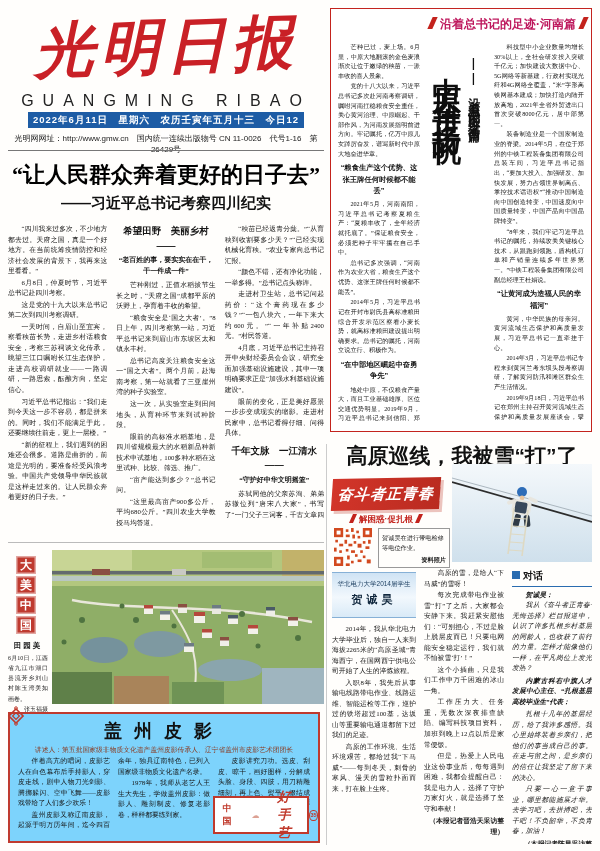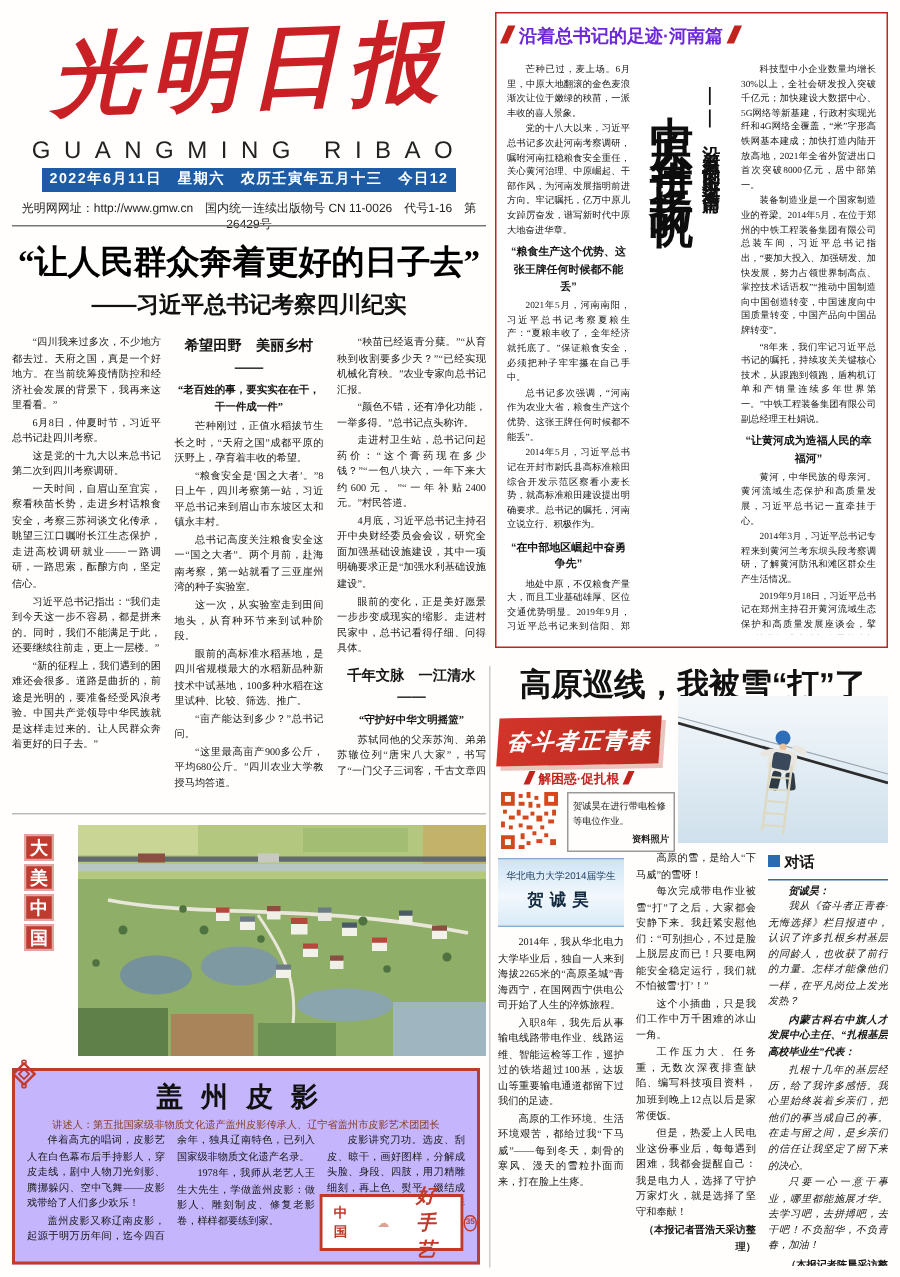--- a/index.html
+++ b/index.html
@@ -39,39 +39,39 @@
   .dm-char{width:20px;height:18px;background:#bf3a2f;color:#fff;font-size:12px;font-weight:bold;
         text-align:center;line-height:18px;margin-bottom:2px;
         box-shadow:inset 0 0 0 1.5px rgba(255,255,255,.55);font-family:"Liberation Serif",serif;}
   .dm-caption{position:absolute;left:0;top:92px;width:40px;font-size:6px;line-height:1.7;
         font-family:"Liberation Serif",serif;color:#222;text-align:justify;}
   .dm-cap-title{font-weight:bold;font-size:7.5px;text-align:center;letter-spacing:2px;}
   .dm-credit{text-align:right;}
   .dm-photo{position:absolute;left:44px;top:2px;width:272px;height:154px;}
   
   .gz{position:absolute;left:8px;top:712px;width:312px;height:131px;border:2.5px solid #bf3a2f;
-        background:#c4b5fd;box-sizing:border-box;}
+        background:#7dd3fc;box-sizing:border-box;}
   .gz-knot{position:absolute;left:-4px;top:-8px;}
   .gz-title{margin-top:5px;text-align:center;font-size:18px;font-weight:bold;letter-spacing:12px;
         font-family:"Liberation Serif",serif;}
   .gz-sub{text-align:center;font-size:6.8px;color:#8a3b22;margin-top:2px;}
   .gz-cols{position:absolute;left:8px;right:8px;top:42px;bottom:5px;columns:3;column-gap:8px;
         column-fill:auto;overflow:hidden;}
   .gz-seal{position:absolute;right:9px;bottom:7px;width:92px;height:34px;border:2px solid #c0392b;
         background:#fff;display:flex;align-items:center;justify-content:center;gap:18px;}
   .gz-seal-cn{color:#c0392b;font-weight:bold;font-size:9px;letter-spacing:2px;}
   .gz-seal-art{color:#c0392b;font-weight:bold;font-style:italic;font-size:13px;
         font-family:"Liberation Serif",serif;letter-spacing:1px;}
   .gz-seal-num{display:inline-block;width:9px;height:9px;border:1px solid #c0392b;border-radius:50%;
         color:#c0392b;font-size:5.5px;line-height:9px;text-align:center;font-weight:bold;}
   .gz-seal-cloud{color:#dca193;font-size:8px;}
   
   .hn{position:absolute;left:330px;top:8px;width:262px;height:424px;border:1.5px solid #c3231d;
         background:#fff;box-sizing:border-box;}
-  .hn-tag{margin-top:7px;text-align:left;font-size:12px;font-weight:bold;color:#6d28d9;}
+  .hn-tag{margin-top:7px;text-align:right;font-size:12px;font-weight:bold;color:#be185d;}
   .slash{display:inline-block;width:5px;height:12px;background:#c3231d;transform:skewX(-24deg);
         margin:0 5px -1px 5px;}
   .hn-body{position:absolute;left:7px;right:7px;top:33px;bottom:8px;display:flex;gap:5px;}
   .hn-col1{width:82px;overflow:hidden;}
   .hn-col2{flex:1;min-width:0;overflow:hidden;}
   .hn-center{width:64px;display:flex;justify-content:center;padding-top:12px;}
   .hn-big{writing-mode:vertical-rl;font-size:29px;font-weight:bold;letter-spacing:10px;line-height:1.05;
         font-family:"Liberation Serif",serif;color:#0d0d0d;}
   .hn-bigsub{writing-mode:vertical-rl;font-size:12px;font-weight:bold;letter-spacing:3px;
         margin-left:3px;margin-top:4px;}
@@ -152,20 +152,26 @@
     </div>
   <div class="rule2"></div>
 
   <div class="damei">
     <div class="dm-label">
         <div class="dm-char">大</div>
         <div class="dm-char">美</div>
         <div class="dm-char">中</div>
         <div class="dm-char">国</div>
       </div>
+    <div class="dm-caption">
+      <div class="dm-cap-title">田园美</div>
+      <div>6月10日，江西省九江市湖口县流芳乡刘山村陈玉湾美如画卷。</div>
+      <div class="dm-credit">张玉福摄</div>
+      <div class="dm-credit">光明图片</div>
+    </div>
     <svg class="dm-photo" viewBox="0 0 272 154" preserveAspectRatio="none">
       <rect width="272" height="154" fill="#8fae67"></rect>
       <rect y="0" width="272" height="36" fill="#b3c77e"></rect>
       <rect x="0" y="0" width="80" height="20" fill="#c8d595"></rect>
       <rect x="150" y="2" width="70" height="16" fill="#a3bd73"></rect>
       <rect x="230" y="0" width="42" height="30" fill="#c2b26a"></rect>
       <rect x="0" y="26" width="272" height="5" fill="#b9c7c2"></rect>
       <rect x="0" y="21" width="272" height="3.5" fill="#636a6e"></rect>
       <rect x="40" y="19" width="18" height="6" fill="#8a4f42"></rect>
       <rect x="120" y="19" width="14" height="6" fill="#c9c9c3"></rect>

